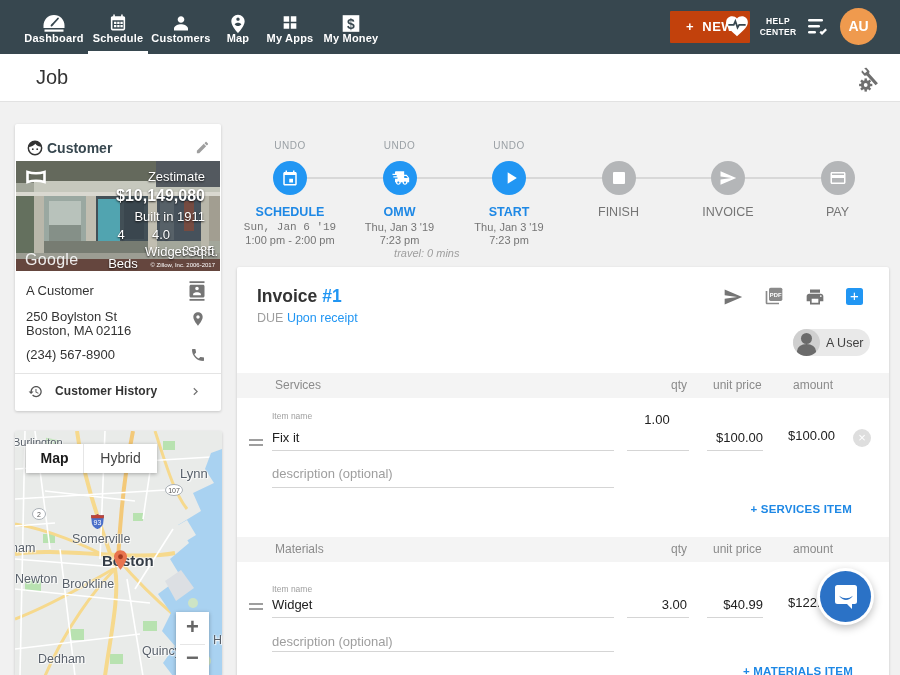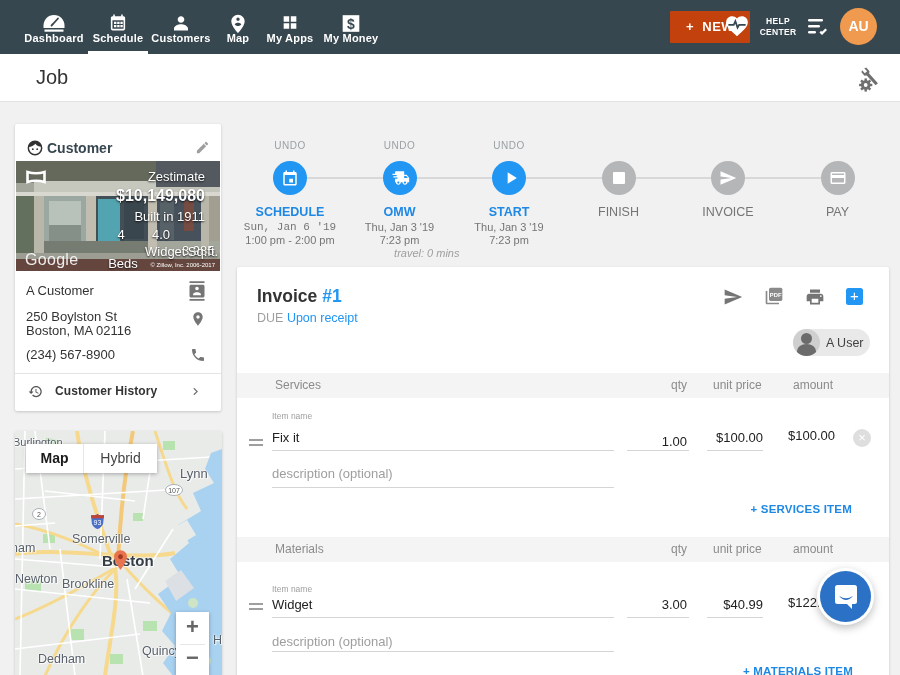--- a/index.html
+++ b/index.html
@@ -388,21 +388,21 @@
     <div class="sh-name">Services</div>
     <div style="position:absolute;left:434px;top:5px;">qty</div>
     <div style="position:absolute;left:476px;top:5px;">unit price</div>
     <div style="position:absolute;left:556px;top:5px;">amount</div>
   </div>
 
   <div class="dragh" style="left:12px;top:172px;"></div>
   <div class="itemname" style="left:35px;top:144px;">Item name</div>
   <div class="fval" style="left:35px;top:163px;">Fix it</div>
   <div class="inp-line" style="left:35px;top:183px;width:342px;"></div>
-  <div class="fval" style="left:390px;top:167px;width:60px;text-align:right;">1.00</div>
+  <div class="fval" style="left:390px;top:145px;width:60px;text-align:center;">1.00</div>
   <div class="inp-line" style="left:390px;top:183px;width:62px;"></div>
   <div class="fval" style="left:470px;top:163px;width:56px;text-align:right;">$100.00</div>
   <div class="inp-line" style="left:470px;top:183px;width:56px;"></div>
   <div class="fval" style="left:551px;top:161px;">$100.00</div>
   <div class="abs" style="left:616px;top:162px;width:18px;height:18px;border-radius:50%;background:#dedede;color:#fff;font-size:13px;text-align:center;line-height:17px;">×</div>
   <div class="desc" style="left:35px;top:199px;">description (optional)</div>
   <div class="inp-line" style="left:35px;top:220px;width:342px;"></div>
   <div class="addlink" style="right:37px;top:236px;">+ SERVICES ITEM</div>
 
   <div class="sechead" style="top:270px;">

